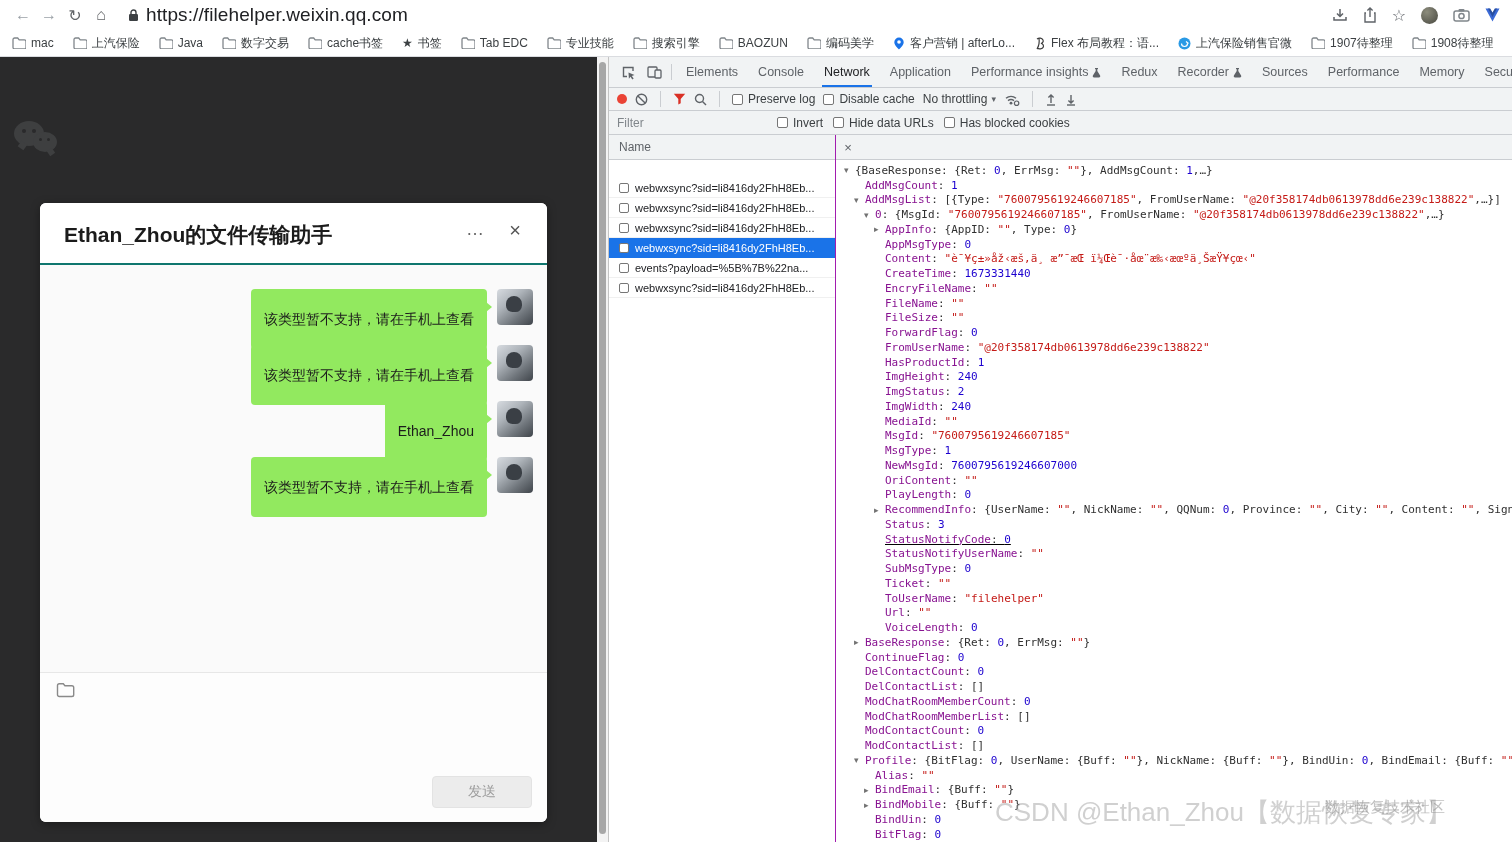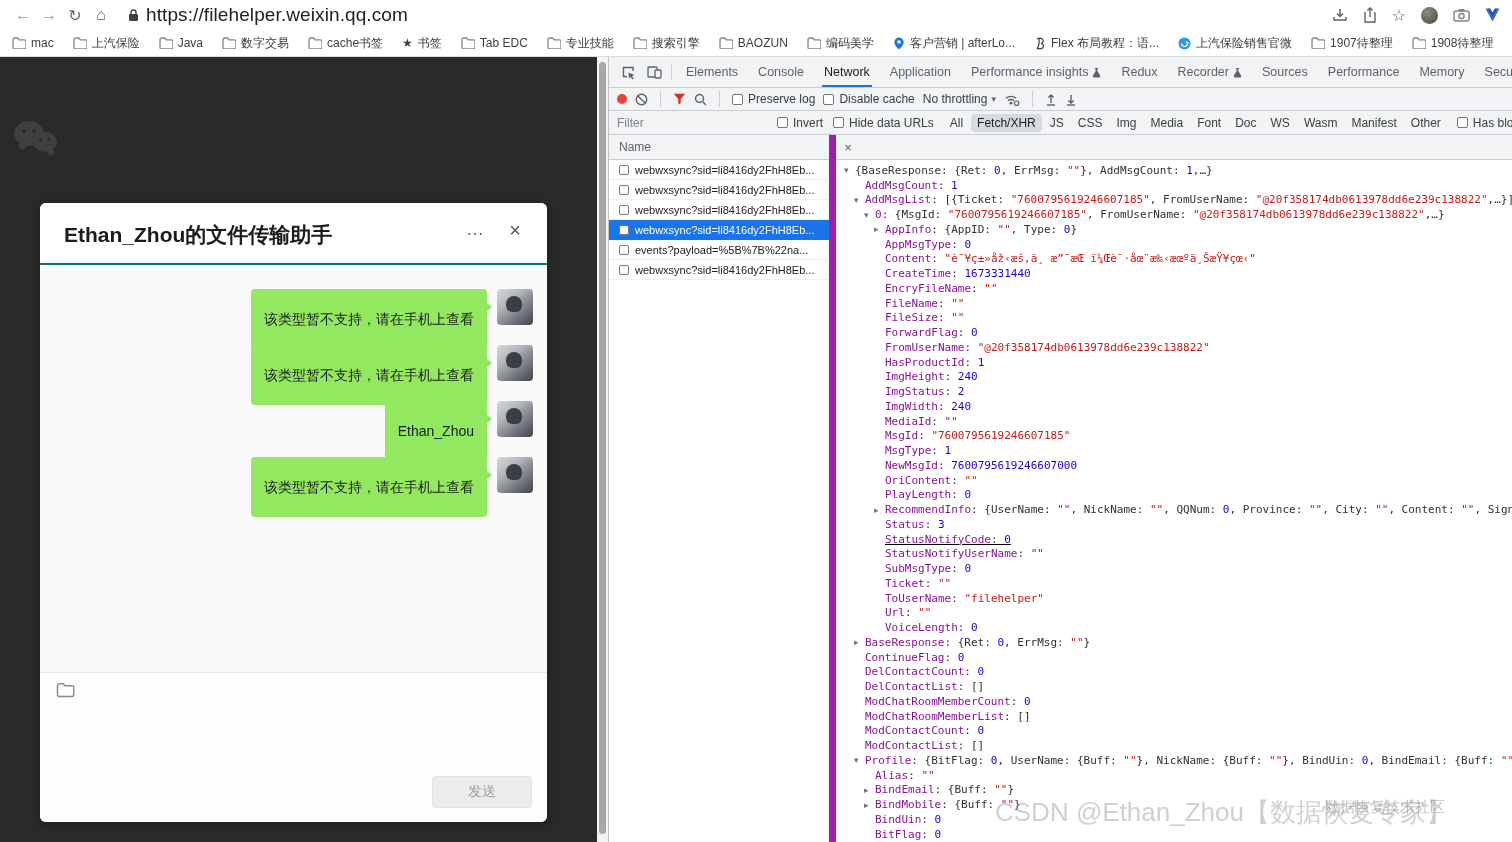--- a/index.html
+++ b/index.html
@@ -72,21 +72,21 @@
   .caret { font-size:9px; color:#5f6368; }
 
   .dt-filterbar { height:24px; background:#f1f3f4; border-bottom:1px solid #cacdd1; display:flex; align-items:center; padding-left:8px; gap:10px; flex:0 0 auto; font-size:12px; color:#3c4043; overflow:hidden; }
   .filter-input { width:150px; height:16px; border:none; outline:none; background:transparent; font-size:12px; color:#202124; font-family:"Liberation Sans",sans-serif; }
   .filter-input::placeholder { color:#80868b; }
   .pills { display:flex; align-items:center; gap:2px; }
   .pill { padding:2px 6px; border-radius:4px; white-space:nowrap; color:#3c4043; }
   .pill.active { background:#d7dade; color:#202124; }
 
   .dt-main { flex:1 1 auto; display:flex; min-height:0; }
-  .req-col { width:227px; flex:0 0 auto; border-right:7px solid #a21caf; display:flex; flex-direction:column; background:#fff; }
+  .req-col { width:227px; flex:0 0 auto; border-right:1px solid #a21caf; display:flex; flex-direction:column; background:#fff;gap:18px; }
   .req-header { height:25px; background:#f1f3f4; border-bottom:1px solid #cacdd1; display:flex; align-items:center; padding-left:10px; font-size:12px; color:#5f6368; flex:0 0 auto; }
   .req-row { height:20px; display:flex; align-items:center; gap:6px; padding-left:10px; font-size:11px; color:#202124; border-bottom:1px solid #f0f0f0; white-space:nowrap; overflow:hidden; }
   .req-row .cb { width:10px; height:10px; }
   .req-row.selected { background:#1a73e8; color:#fff; border-bottom-color:#1a73e8; }
   .req-name { overflow:hidden; text-overflow:clip; }
 
   .detail-col { flex:1 1 auto; display:flex; flex-direction:column; min-width:0; }
   .detail-tabs { height:25px; background:#f1f3f4; border-bottom:1px solid #cacdd1; display:flex; align-items:stretch; flex:0 0 auto; }
   .detail-close { width:24px; display:flex; align-items:center; justify-content:center; font-size:13px; color:#5f6368; }
   .d-tab { display:flex; align-items:center; padding:0 10px; font-size:12px; color:#5f6368; position:relative; white-space:nowrap; }
@@ -467,34 +467,20 @@
     <div class="dt-filterbar">
       <input class="filter-input" placeholder="Filter" style="">
       <span class="cb-group">
           <span class="cb"></span>
           <span>Invert</span>
         </span>
       <span class="cb-group">
           <span class="cb"></span>
           <span>Hide data URLs</span>
         </span>
-      <div class="pills" id="type-filters">
-          <span class="pill">All</span>
-          <span class="pill active">Fetch/XHR</span>
-          <span class="pill">JS</span>
-          <span class="pill">CSS</span>
-          <span class="pill">Img</span>
-          <span class="pill">Media</span>
-          <span class="pill">Font</span>
-          <span class="pill">Doc</span>
-          <span class="pill">WS</span>
-          <span class="pill">Wasm</span>
-          <span class="pill">Manifest</span>
-          <span class="pill">Other</span>
-        </div>
       <span class="cb-group">
           <span class="cb"></span>
           <span>Has blocked cookies</span>
         </span>
 
     </div>
 
     <div class="dt-main">
       <div class="req-col">
         <div class="req-header">
@@ -529,21 +515,21 @@
       </div>
       <div class="detail-col">
         <div class="detail-tabs">
           <span class="detail-close">
               <span>×</span>
             </span>
         </div>
         <div class="preview" id="preview-tree">
             <div class="jline" style="padding-left: 4px;"><span class="jarrow">▾</span><span class="tp">{BaseResponse: {Ret: </span><span class="tn">0</span><span class="tp">, ErrMsg: </span><span class="ts">""</span><span class="tp">}, AddMsgCount: </span><span class="tn">1</span><span class="tp">,…}</span></div>
             <div class="jline" style="padding-left: 14px;"><span class="jarrow"></span><span class="tk">AddMsgCount</span><span class="tp">: </span><span class="tn">1</span></div>
-            <div class="jline" style="padding-left: 14px;"><span class="jarrow">▾</span><span class="tk">AddMsgList</span><span class="tp">: [{Ticket: </span><span class="ts">"7600795619246607185"</span><span class="tp">, FromUserName: </span><span class="ts">"@20f358174db0613978dd6e239c138822"</span><span class="tp">,…}]</span></div>
+            <div class="jline" style="padding-left: 14px;"><span class="jarrow">▾</span><span class="tk">AddMsgList</span><span class="tp">: [{Type: </span><span class="ts">"7600795619246607185"</span><span class="tp">, FromUserName: </span><span class="ts">"@20f358174db0613978dd6e239c138822"</span><span class="tp">,…}]</span></div>
             <div class="jline" style="padding-left: 24px;"><span class="jarrow">▾</span><span class="tk">0</span><span class="tp">: {MsgId: </span><span class="ts">"7600795619246607185"</span><span class="tp">, FromUserName: </span><span class="ts">"@20f358174db0613978dd6e239c138822"</span><span class="tp">,…}</span></div>
             <div class="jline" style="padding-left: 34px;"><span class="jarrow">▸</span><span class="tk">AppInfo</span><span class="tp">: {AppID: </span><span class="ts">""</span><span class="tp">, Type: </span><span class="tn">0</span><span class="tp">}</span></div>
             <div class="jline" style="padding-left: 34px;"><span class="jarrow"></span><span class="tk">AppMsgType</span><span class="tp">: </span><span class="tn">0</span></div>
             <div class="jline" style="padding-left: 34px;"><span class="jarrow"></span><span class="tk">Content</span><span class="tp">: </span><span class="ts">"è¯¥ç±»åž‹æš‚ä¸ æ”¯æŒ ï¼Œè¯·åœ¨æ‰‹æœºä¸ŠæŸ¥çœ‹"</span></div>
             <div class="jline" style="padding-left: 34px;"><span class="jarrow"></span><span class="tk">CreateTime</span><span class="tp">: </span><span class="tn">1673331440</span></div>
             <div class="jline" style="padding-left: 34px;"><span class="jarrow"></span><span class="tk">EncryFileName</span><span class="tp">: </span><span class="ts">""</span></div>
             <div class="jline" style="padding-left: 34px;"><span class="jarrow"></span><span class="tk">FileName</span><span class="tp">: </span><span class="ts">""</span></div>
             <div class="jline" style="padding-left: 34px;"><span class="jarrow"></span><span class="tk">FileSize</span><span class="tp">: </span><span class="ts">""</span></div>
             <div class="jline" style="padding-left: 34px;"><span class="jarrow"></span><span class="tk">ForwardFlag</span><span class="tp">: </span><span class="tn">0</span></div>
             <div class="jline" style="padding-left: 34px;"><span class="jarrow"></span><span class="tk">FromUserName</span><span class="tp">: </span><span class="ts">"@20f358174db0613978dd6e239c138822"</span></div>

